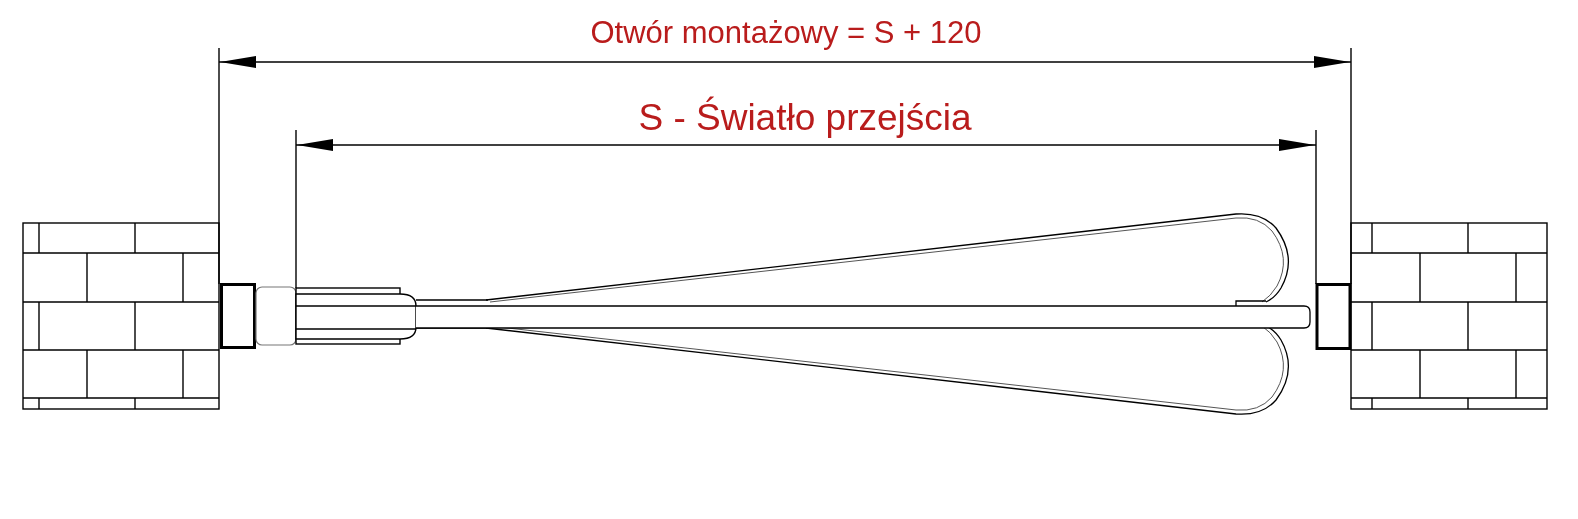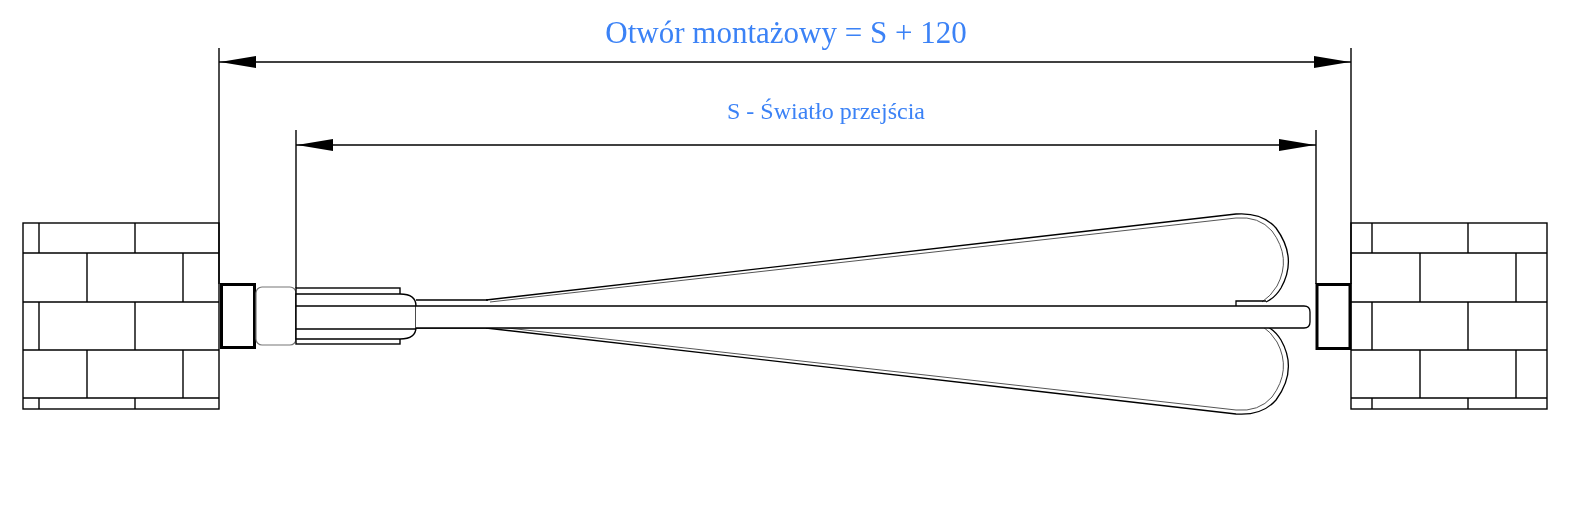--- a/index.html
+++ b/index.html
@@ -1,27 +1,27 @@
 <!DOCTYPE html>
 <html><head>
   <meta charset="utf-8">
   <style>
     html, body { margin: 0; padding: 0; background: #ffffff; }
     body { width: 1578px; height: 519px; position: relative; overflow: hidden; }
     #drawing { position: absolute; left: 0; top: 0; width: 1578px; height: 519px; }
     .label {
       position: absolute;
-      font-family: Liberation Serif, serif;
-      color: #3b82f6;
+      font-family: Liberation Sans, sans-serif;
+      color: #b91c1c;
       white-space: nowrap;
       transform: translateX(-50%);
       line-height: 1;
     }
     #label-outer { left: 786px; top: 17px; font-size: 31px; }
-    #label-inner { left: 826px; top: 99px; font-size: 24px; }
+    #label-inner { left: 805px; top: 99px; font-size: 37px; }
   </style>
 </head>
 <body>
 
 <div>
   <svg id="drawing" viewBox="0 0 1578 519" xmlns="http://www.w3.org/2000/svg">
     <g fill="none" stroke="#000" stroke-width="1.4">
 
       <g>
         <rect x="23" y="223" width="196" height="186"></rect>

